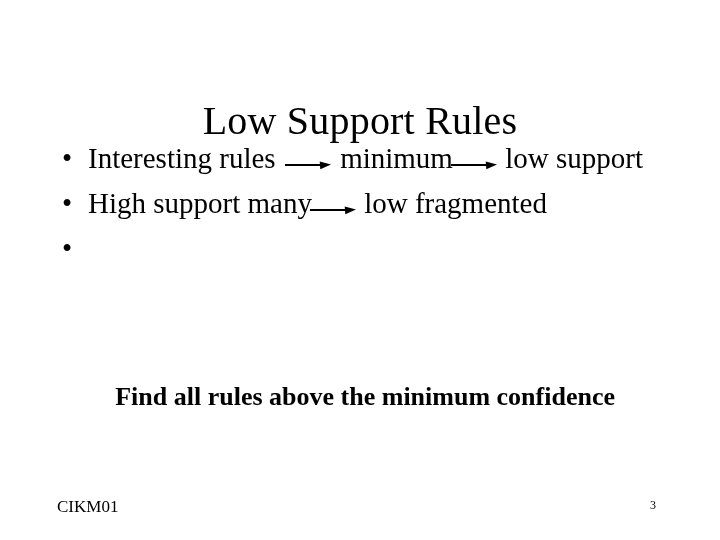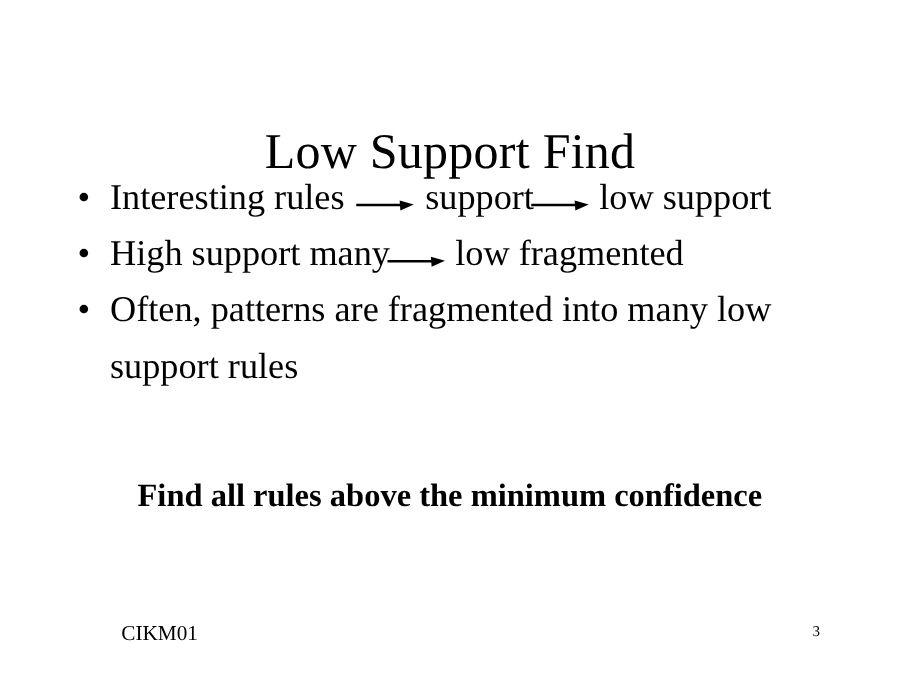--- a/index.html
+++ b/index.html
@@ -91,67 +91,65 @@
     border-bottom: 4px solid transparent;
     transform: translateY(4px) rotate(-4deg);
   }
 
   
   .conclusion {
     position: absolute;
     top: 378px;
     left: 110px;
     width: 505px;
-    text-align: left;
+    text-align: right;
     font-size: 26px;
     line-height: 38px;
     font-weight: bold;
   }
 
   
   .footer-label {
     position: absolute;
     left: 57px;
     top: 497px;
     font-size: 17px;
     line-height: 20px;
-    margin-left: 40px;
   }
   .page-number {
     position: absolute;
     left: 650px;
     top: 497px;
     width: 24px;
     text-align: left;
     font-size: 12px;
     line-height: 16px;
   }
 </style>
 </head>
 <body>
 
 <div class="slide">
 
-  <h1 class="slide-title">Low Support Find</h1>
+  <h1 class="slide-title">Low Support Rules</h1>
 
   <div class="body-list">
 
     <div class="bullet-item">
       <span class="bullet-dot">•</span>
-      <span class="bullet-text">Interesting rules </span><span class="arrow"><span class="shaft"></span><span class="head"></span></span><span class="bullet-text"> support</span><span class="arrow tight"><span class="shaft"></span><span class="head"></span></span><span class="bullet-text"> low support</span>
+      <span class="bullet-text">Interesting rules </span><span class="arrow"><span class="shaft"></span><span class="head"></span></span><span class="bullet-text"> minimum</span><span class="arrow tight"><span class="shaft"></span><span class="head"></span></span><span class="bullet-text"> low support</span>
     </div>
 
     <div class="bullet-item">
       <span class="bullet-dot">•</span>
       <span class="bullet-text">High support many</span><span class="arrow tight"><span class="shaft"></span><span class="head"></span></span><span class="bullet-text"> low fragmented</span>
     </div>
 
     <div class="bullet-item">
       <span class="bullet-dot">•</span>
-      <span class="bullet-text">Often, patterns are fragmented into many low support rules</span>
     </div>
 
   </div>
 
   <div class="conclusion">Find all rules above the minimum confidence</div>
 
   <div class="footer-label">CIKM01</div>
 
   <div class="page-number">3</div>
 

